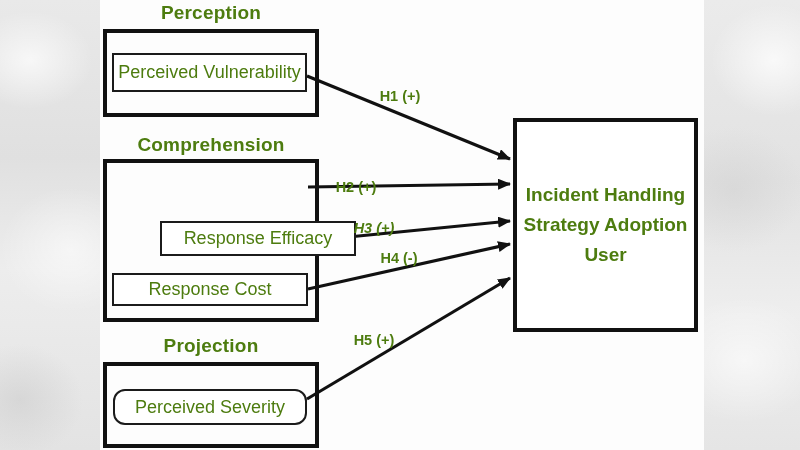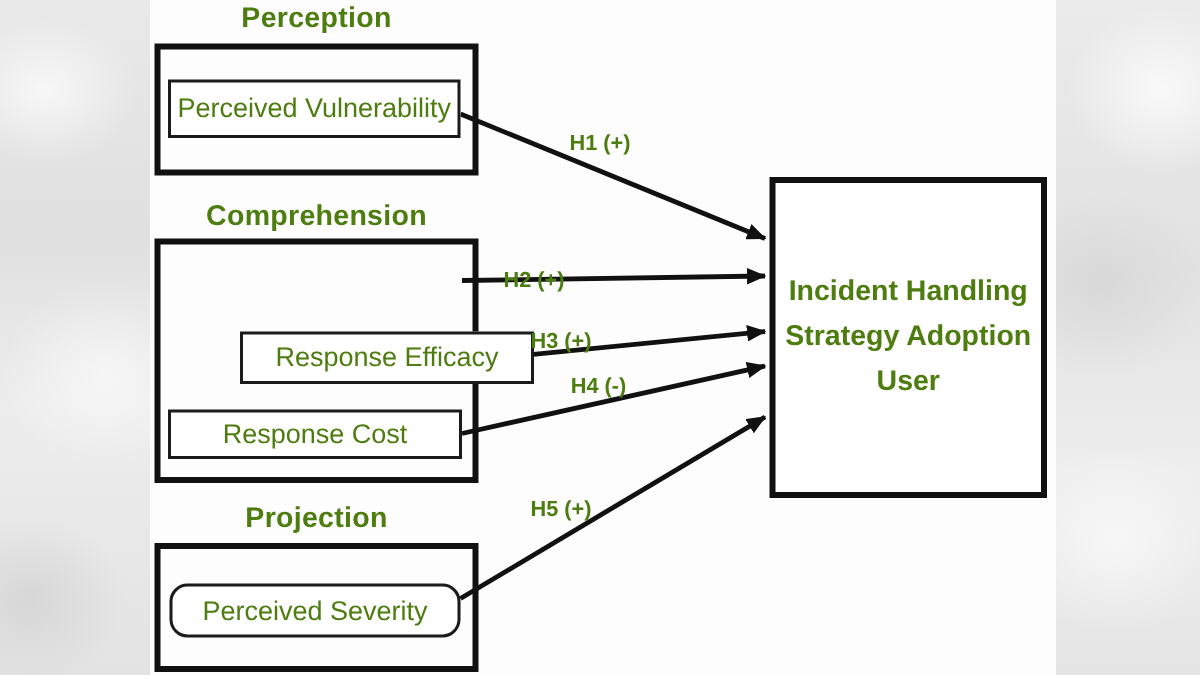--- a/index.html
+++ b/index.html
@@ -85,17 +85,17 @@
   <div class="abs item-box" style="left:113px;top:389px;width:194px;height:36px;border-radius:12px;">Perceived Severity</div>
 
   <div class="abs outcome-box" style="left:513px;top:118px;width:185px;height:214px;">
     <span>Incident Handling</span>
     <span>Strategy Adoption</span>
     <span>User</span>
   </div>
 
   <div class="hlabel" style="left:400px;top:96px;">H1 (+)</div>
   <div class="hlabel" style="left:356px;top:171px;margin-top:16px;">H2 (+)</div>
-  <div class="hlabel" style="left:374px;top:228px;">H3 (+)</div>
+  <div class="hlabel" style="left:374px;top:228px;font-style:italic;">H3 (+)</div>
   <div class="hlabel" style="left:399px;top:258px;">H4 (-)</div>
   <div class="hlabel" style="left:374px;top:340px;">H5 (+)</div>
 
 </div>
 
 </body></html>

